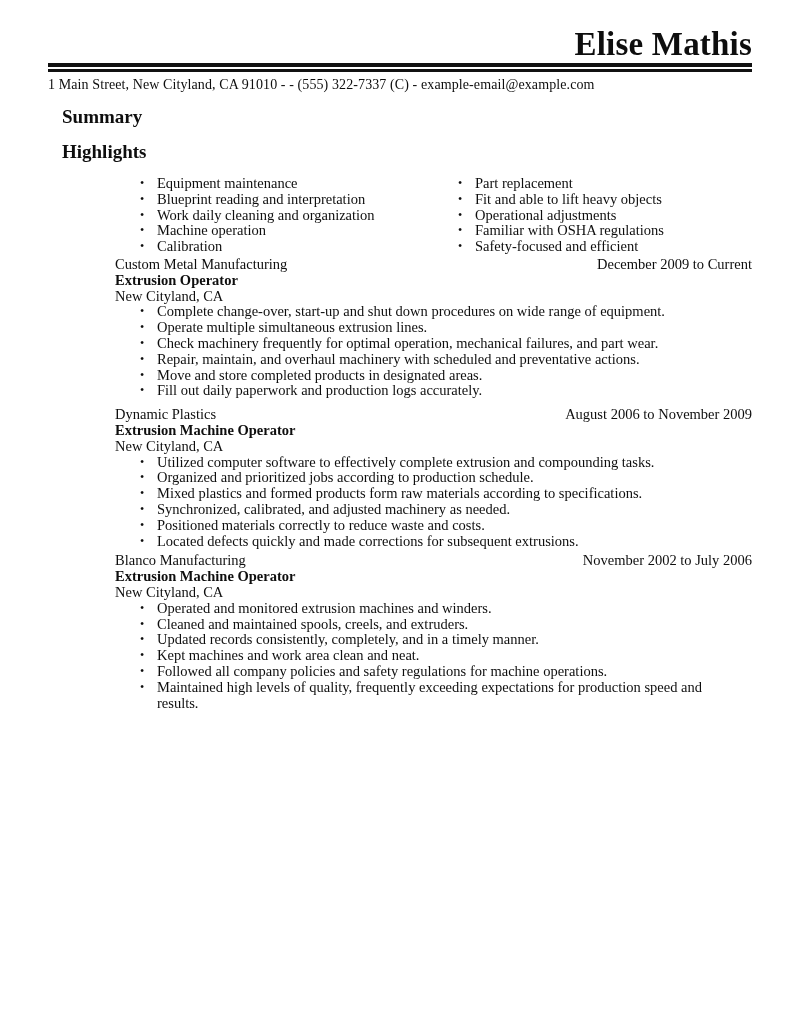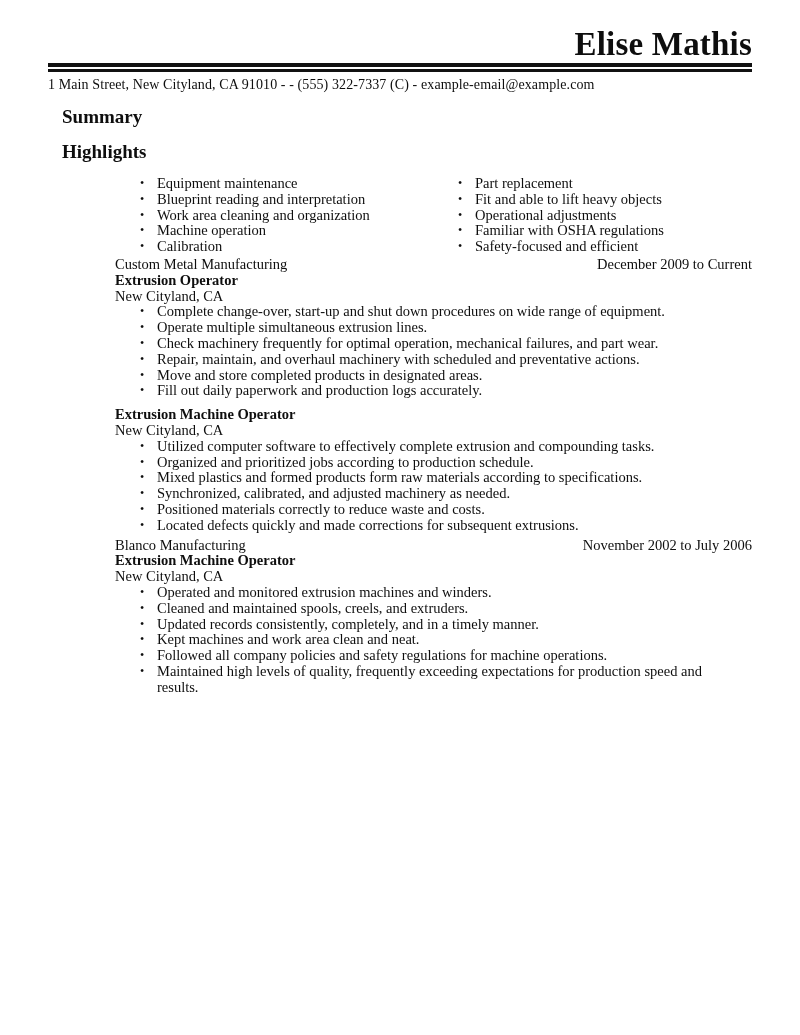--- a/index.html
+++ b/index.html
@@ -123,21 +123,21 @@
         <li>
             <span class="b">•</span>
             <span class="t">Equipment maintenance</span>
           </li>
         <li>
             <span class="b">•</span>
             <span class="t">Blueprint reading and interpretation</span>
           </li>
         <li>
             <span class="b">•</span>
-            <span class="t">Work area cleaning and organization</span>
+            <span class="t">Work daily cleaning and organization</span>
           </li>
         <li>
             <span class="b">•</span>
             <span class="t">Machine operation</span>
           </li>
         <li>
             <span class="b">•</span>
             <span class="t">Calibration</span>
           </li>
       </ul>
@@ -198,20 +198,24 @@
           <span class="t">Move and store completed products in designated areas.</span>
         </li>
       <li>
           <span class="b">•</span>
           <span class="t">Fill out daily paperwork and production logs accurately.</span>
         </li>
     </ul>
   </div>
 
   <div class="job job-2">
+    <div class="job-head">
+      <span class="job-company">Dynamic Plastics</span>
+      <span class="job-dates">August 2006 to November 2009</span>
+    </div>
     <div class="job-title">Extrusion Machine Operator</div>
     <div class="job-loc">New Cityland, CA</div>
     <ul class="blist">
       <li>
           <span class="b">•</span>
           <span class="t">Utilized computer software to effectively complete extrusion and compounding tasks.</span>
         </li>
       <li>
           <span class="b">•</span>
           <span class="t">Organized and prioritized jobs according to production schedule.</span>

